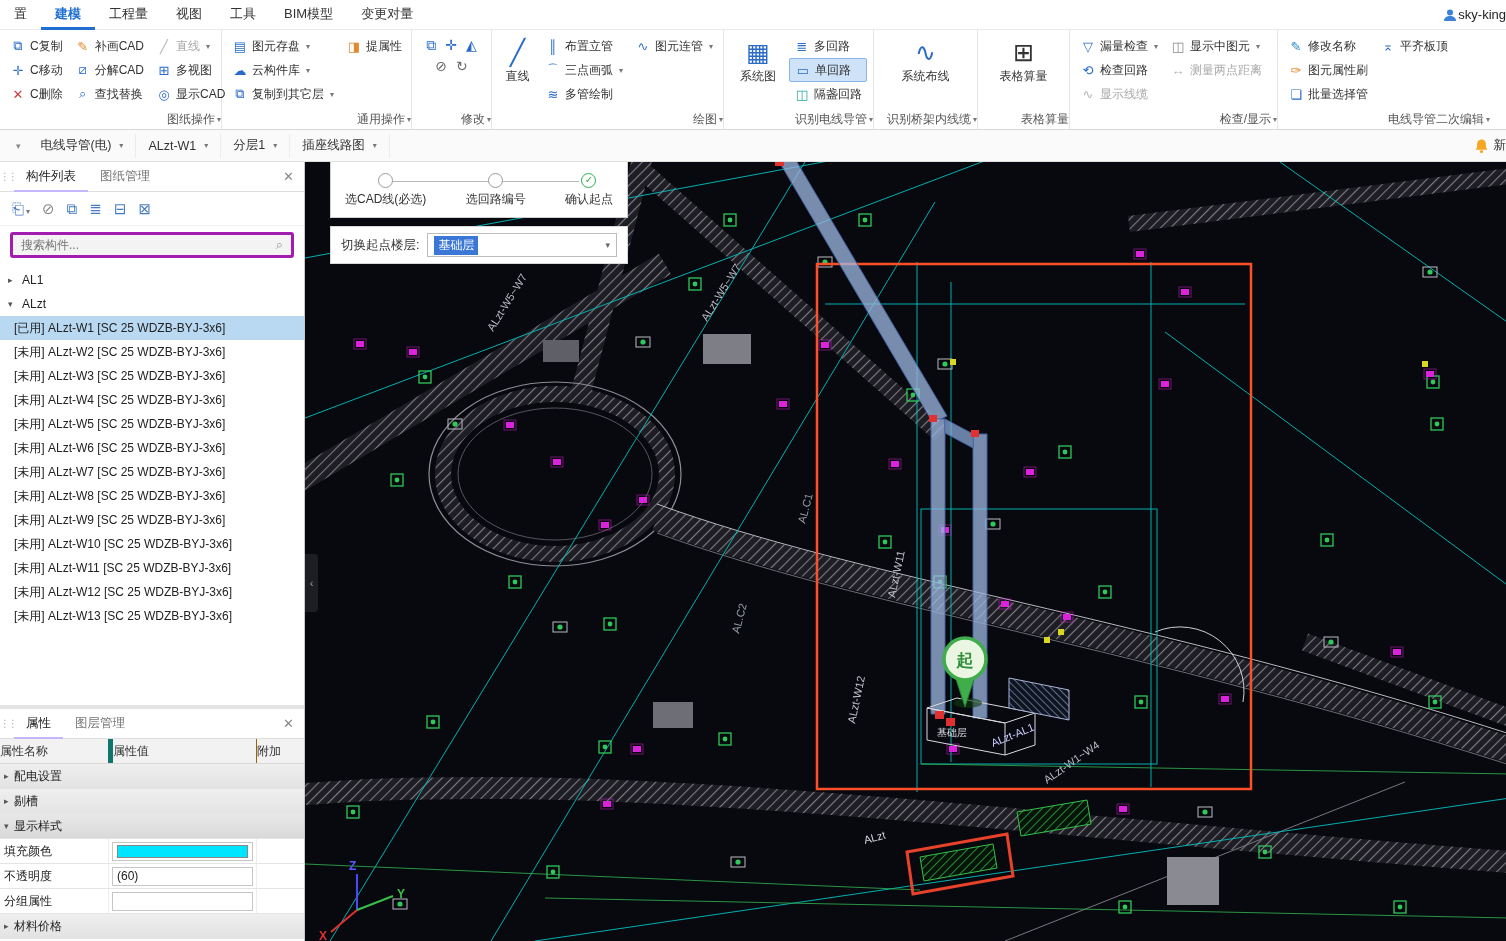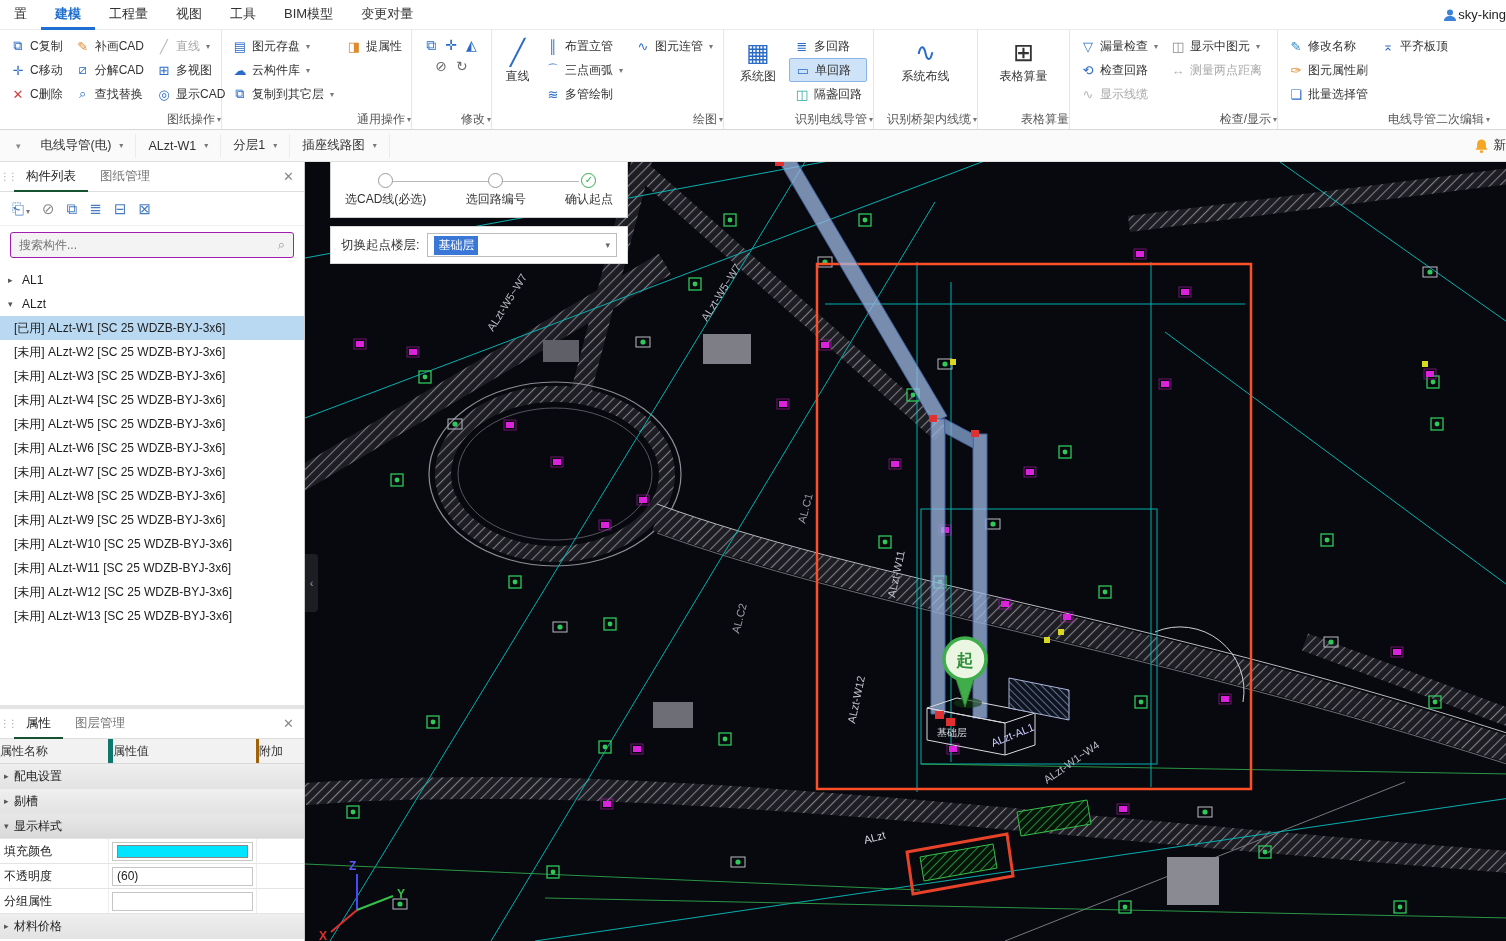--- a/index.html
+++ b/index.html
@@ -40,42 +40,42 @@
   .t2right { margin-left:auto; display:flex; align-items:center; gap:5px; padding-right:0; }
 
   
   .workspace { display:flex; height:779px; }
   .leftcol { width:305px; border-right:1px solid #c9c9c9; display:flex; flex-direction:column; background:#fff; }
   .panel-top { height:547px; display:flex; flex-direction:column; border-bottom:4px solid #e4e4e4; }
   .panel-bot { flex:1; display:flex; flex-direction:column; }
   .tabbar { height:30px; display:flex; align-items:center; border-bottom:1px solid #ddd; font-size:12.5px; }
   .grip { width:14px; color:#aaa; font-size:10px; text-align:center; letter-spacing:-2px; }
   .ptab { padding:0 12px; height:30px; line-height:28px; color:#777; cursor:default; }
-  .ptab.active { color:#222; border-bottom:2px solid #14532d; }
+  .ptab.active { color:#222; border-bottom:2px solid #c4b5fd; }
   .tclose { margin-left:auto; padding:0 10px; color:#888; font-size:13px; cursor:default; }
   .iconrow { height:34px; display:flex; align-items:center; gap:12px; padding:0 12px;
     border-bottom:1px solid #efefef; font-size:15px; color:#4a7dbf; }
   .iconrow .gray { color:#8a8a8a; }
-  .searchwrap { margin:6px 10px; height:26px; background:#f3f3f3; border:1px solid #a21caf;
+  .searchwrap { margin:6px 10px; height:26px; background:#f3f3f3; border:3px solid #a21caf;
     border-radius:3px; display:flex; align-items:center; }
   .searchwrap input { flex:1; border:0; background:transparent; outline:none;
     font-size:12px; padding:0 8px; color:#444; font-family:inherit; }
   .searchwrap .mag { padding:0 8px; color:#999; font-size:13px; }
   .tree { flex:1; overflow:hidden; font-size:12px; padding-top:4px; }
   .trow { height:24px; display:flex; align-items:center; gap:4px; padding-left:8px; color:#222; white-space:nowrap; cursor:default; }
   .trow .tw { width:10px; font-size:9px; color:#555; }
   .trow.child { padding-left:14px; }
   .trow.selected { background:#b9d9f2; }
 
   
   .phead { display:flex; height:25px; background:#f2f2f2; border-bottom:1px solid #d8d8d8;
     font-size:12px; color:#333; align-items:center; }
   .phc { }
   .phc.c1 { width:108px; } .phc.c2 { width:148px; border-left:5px solid #0f766e; height:100%; line-height:24px; }
-  .phc.c3 { flex:1; border-left:3px solid #a16207; height:100%; line-height:24px; }
+  .phc.c3 { flex:1; border-left:1px solid #a16207; height:100%; line-height:24px; }
   .prow { display:flex; height:25px; border-bottom:1px solid #e4e4e4; font-size:12px; color:#222; align-items:center; }
   .prow.group { background:linear-gradient(#efefef,#e3e3e3); }
   .prow.group2 { background:linear-gradient(#e8e8e8,#d9d9d9); }
   .prow .arr { width:14px; padding-left:4px; font-size:9px; color:#555; }
   .pc1 { width:108px; padding-left:4px; display:flex; align-items:center; }
   .pc1.indent { padding-left:4px; }
   .pc2 { width:148px; height:100%; display:flex; align-items:center; border-left:1px solid #ededed; padding:2px 3px; }
   .pc3 { flex:1; height:100%; border-left:1px solid #ededed; }
   .vbox { flex:1; height:19px; border:1px solid #c6c6c6; background:#fff; display:flex; align-items:center; padding:0 4px; }
   .swatch { flex:1; height:13px; border:1px solid #888; }

